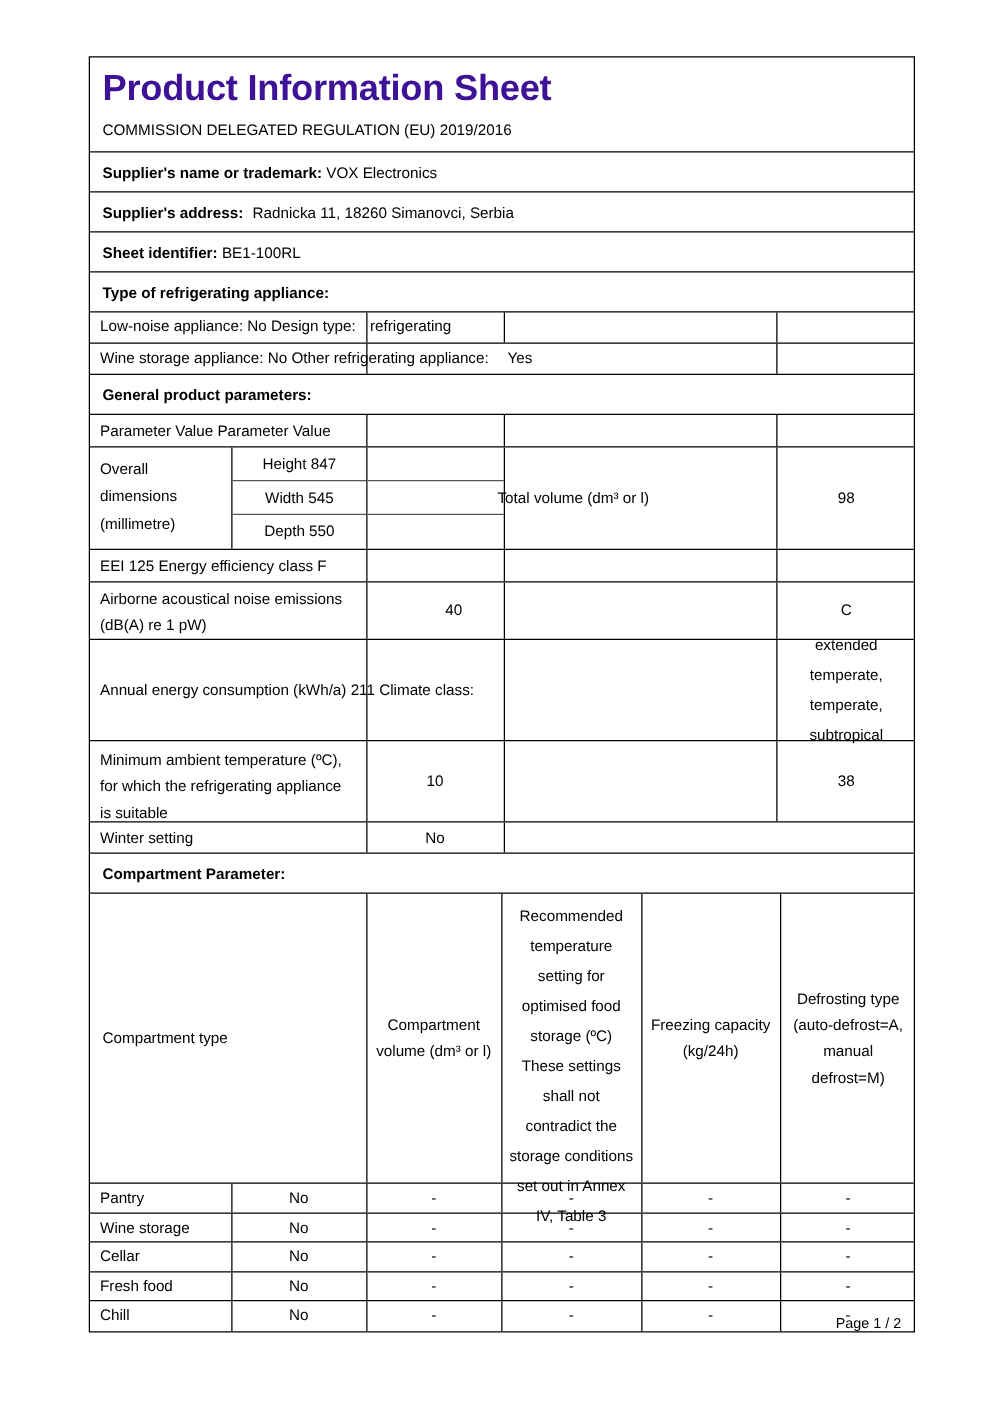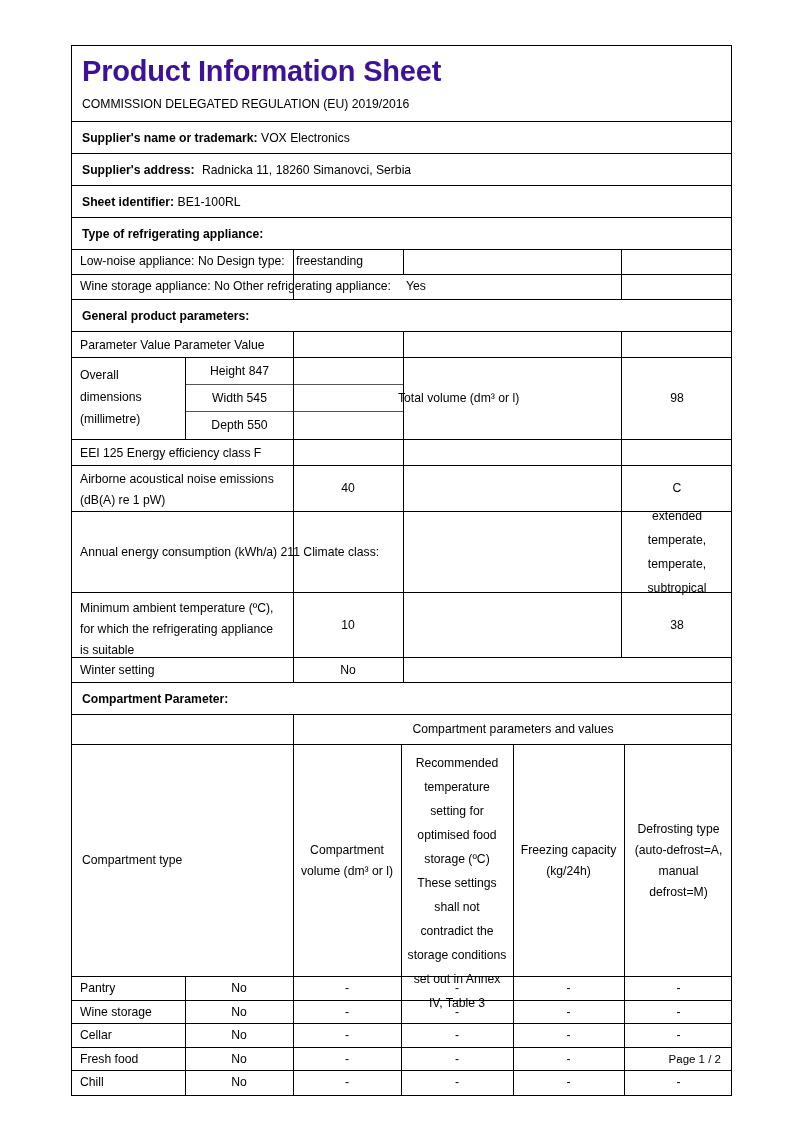--- a/index.html
+++ b/index.html
@@ -199,21 +199,21 @@
 
     <div class="hdr-row">
       <b>Type of refrigerating appliance:</b>
     </div>
 
     <div class="row dual-row">
       <div class="vline" style="left:221px"></div>
       <div class="vline" style="left:331px"></div>
       <div class="vline" style="left:549px"></div>
       <div class="cell c1">Low-noise appliance: No Design type:</div>
-      <div class="cell c2" style="padding-left:3px">freestanding</div>
+      <div class="cell c2" style="padding-left:3px">refrigerating</div>
       <div class="cell c3"></div>
       <div class="cell c4"></div>
     </div>
 
     <div class="row dual-row">
       <div class="vline" style="left:221px"></div>
       <div class="vline" style="left:549px"></div>
       <div class="cell c1">Wine storage appliance: No Other refrigerating appliance:</div>
       <div class="cell" style="left:331px;width:218px;padding-left:3px">Yes</div>
       <div class="cell c4"></div>
@@ -262,21 +262,21 @@
       <div class="vline" style="left:331px"></div>
       <div class="vline" style="left:549px"></div>
       <div class="cell g1" style="line-height:16px">EEI 125 Energy efficiency class F</div>
     </div>
 
     <div class="row" style="height:46px">
       <div class="vline" style="left:221px"></div>
       <div class="vline" style="left:331px"></div>
       <div class="vline" style="left:549px"></div>
       <div class="cell g1 wrap" style="line-height:21px;padding-top:3px">Airborne acoustical noise emissions (dB(A) re 1 pW)</div>
-      <div class="cp-col" style="left:221px;width:110px">40</div>
+      <div class="cp-col" style="left:236px;width:110px">40</div>
       <div class="cp-col" style="left:549px;width:112px">C</div>
     </div>
 
     <div class="row" style="height:81px">
       <div class="vline" style="left:221px"></div>
       <div class="vline" style="left:331px"></div>
       <div class="vline" style="left:549px"></div>
       <div class="cell" style="left:0;width:221px;top:26px;line-height:18px">Annual energy consumption (kWh/a) 211 Climate class:</div>
       <div class="cp-col wrap" style="left:549px;width:112px;line-height:24px">extended temperate, temperate, subtropical</div>
     </div>
@@ -294,24 +294,20 @@
       <div class="vline" style="left:221px"></div>
       <div class="vline" style="left:331px"></div>
       <div class="cell g1" style="line-height:15px">Winter setting</div>
       <div class="cell g2 ctr" style="line-height:15px">No</div>
     </div>
 
     <div class="hdr-row">
       <b>Compartment Parameter:</b>
     </div>
 
-    <div class="row cp-head-row">
-      <div class="vline" style="left:221px"></div>
-      <div class="cp-col" style="left:221px;width:440px">Compartment parameters and values</div>
-    </div>
 
     <div class="row cp-big-row">
       <div class="vline" style="left:221px"></div>
       <div class="vline" style="left:329px"></div>
       <div class="vline" style="left:441px"></div>
       <div class="vline" style="left:552px"></div>
       <div class="cp-col left-al" style="left:0;width:221px;padding-left:10px">Compartment type</div>
       <div class="cp-col" style="left:221px;width:108px;line-height:21px">Compartment volume (dm³ or l)</div>
       <div class="cp-col" style="left:329px;width:112px;line-height:24px;align-items:flex-start;padding-top:6px">Recommended temperature setting for optimised food storage (ºC) These settings shall not contradict the storage conditions set out in Annex IV, Table 3</div>
       <div class="cp-col" style="left:441px;width:111px;line-height:21px">Freezing capacity (kg/24h)</div>

